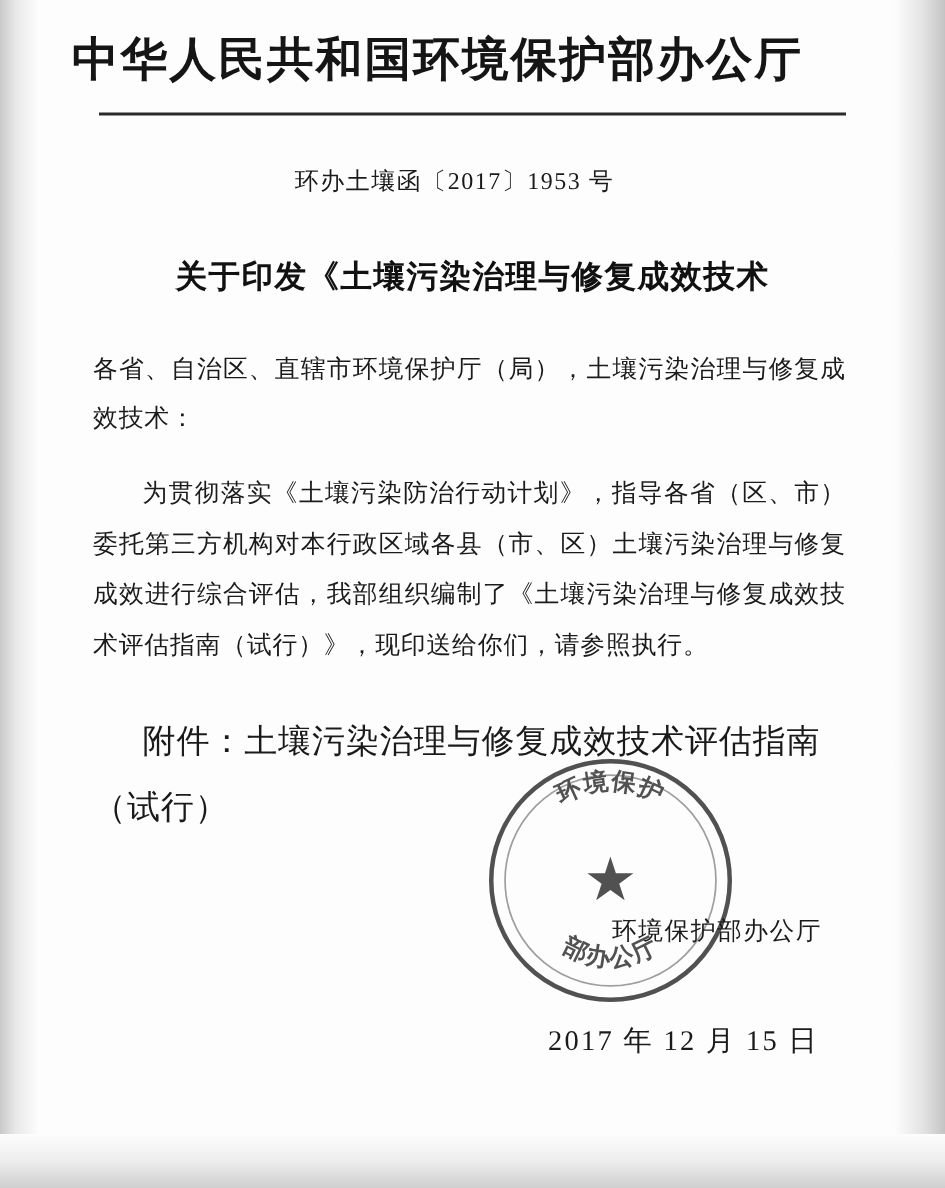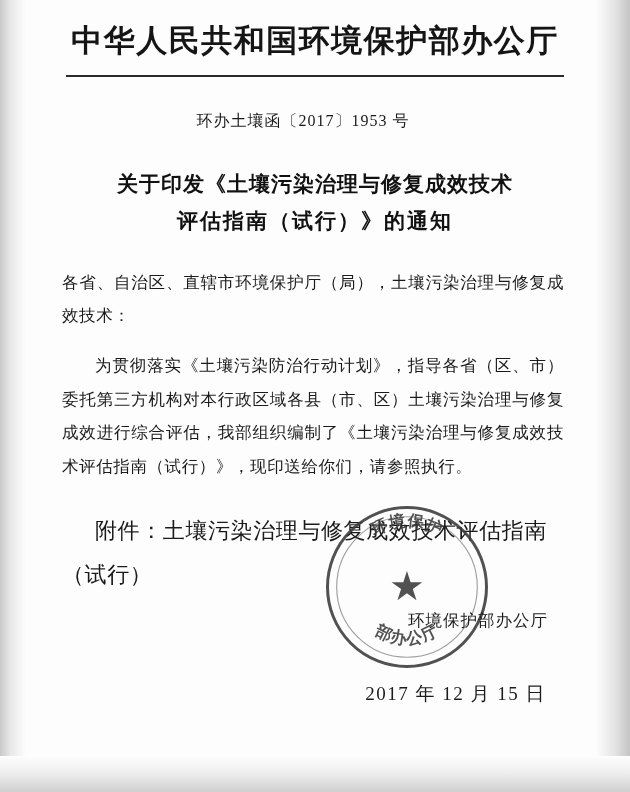--- a/index.html
+++ b/index.html
@@ -48,21 +48,20 @@
   .content {
     position: absolute;
     left: 48px;
     top: 0;
     width: 534px;
     height: 792px;
   }
 
   
   .masthead {
-    text-align: center;
     margin-top: 22px;
   }
   .masthead-title {
     font-family: "DejaVu Serif", "Liberation Serif", serif;
     font-size: 31px;
     font-weight: 700;
     letter-spacing: 1.5px;
     color: #151515;
     white-space: nowrap;
     line-height: 1.2;
@@ -214,21 +213,20 @@
       <div class="masthead-title">中华人民共和国环境保护部办公厅</div>
       <div class="masthead-rule"></div>
     </div>
 
     <div class="doc-number-row">
       <span class="doc-number">环办土壤函〔2017〕1953 号</span>
     </div>
 
     <div class="doc-title">
       <span class="line line1">关于印发《土壤污染治理与修复成效技术</span>
-      <span class="line line2">评估指南（试行）》的通知</span>
     </div>
 
     <div class="body-block">
       <p class="para">各省、自治区、直辖市环境保护厅（局），土壤污染治理与修复成效技术：</p>
       <p class="para indent">为贯彻落实《土壤污染防治行动计划》，指导各省（区、市）委托第三方机构对本行政区域各县（市、区）土壤污染治理与修复成效进行综合评估，我部组织编制了《土壤污染治理与修复成效技术评估指南（试行）》，现印送给你们，请参照执行。</p>
       <p class="attachment">附件：土壤污染治理与修复成效技术评估指南（试行）</p>
     </div>
 
     <div class="signature-area">
 

